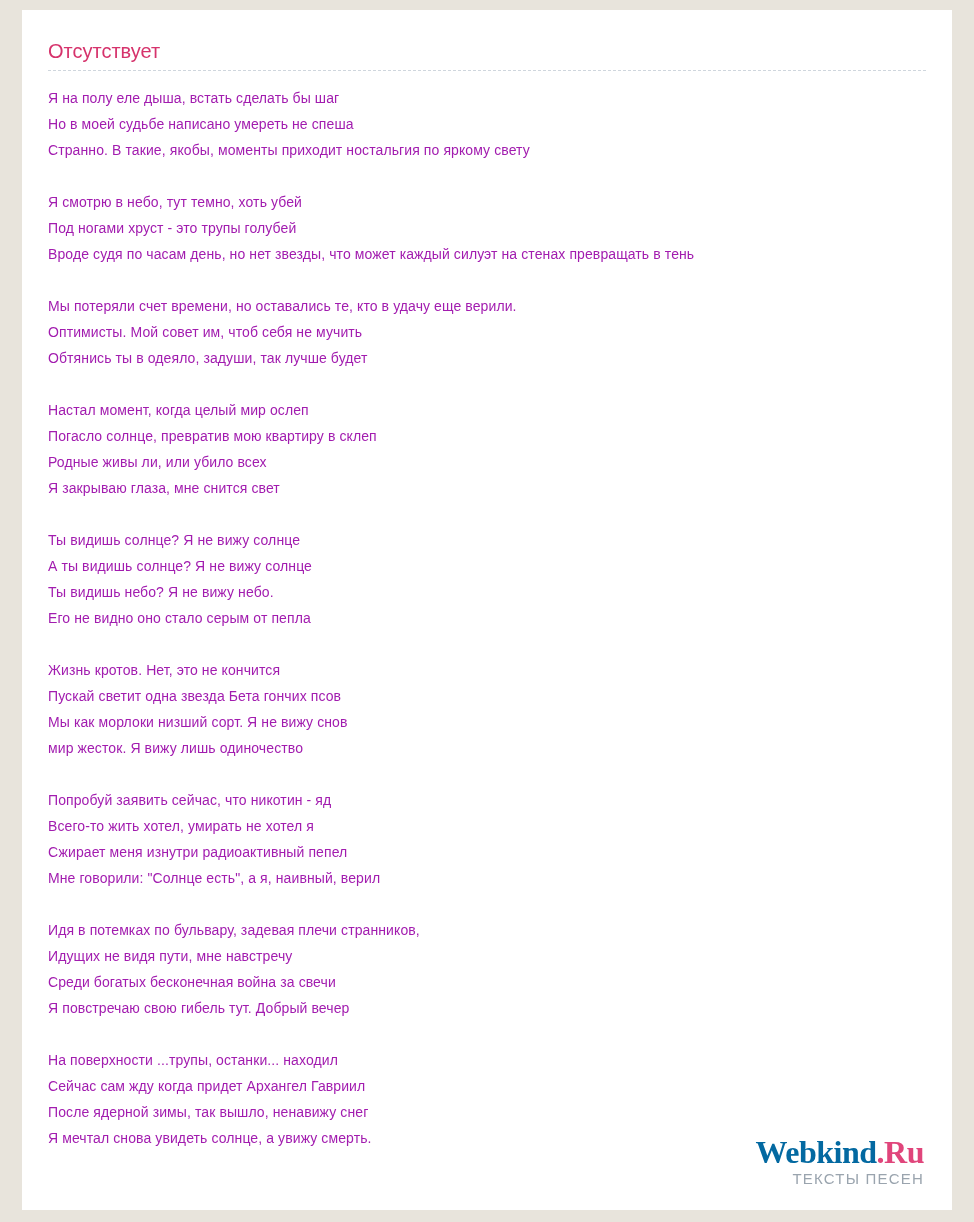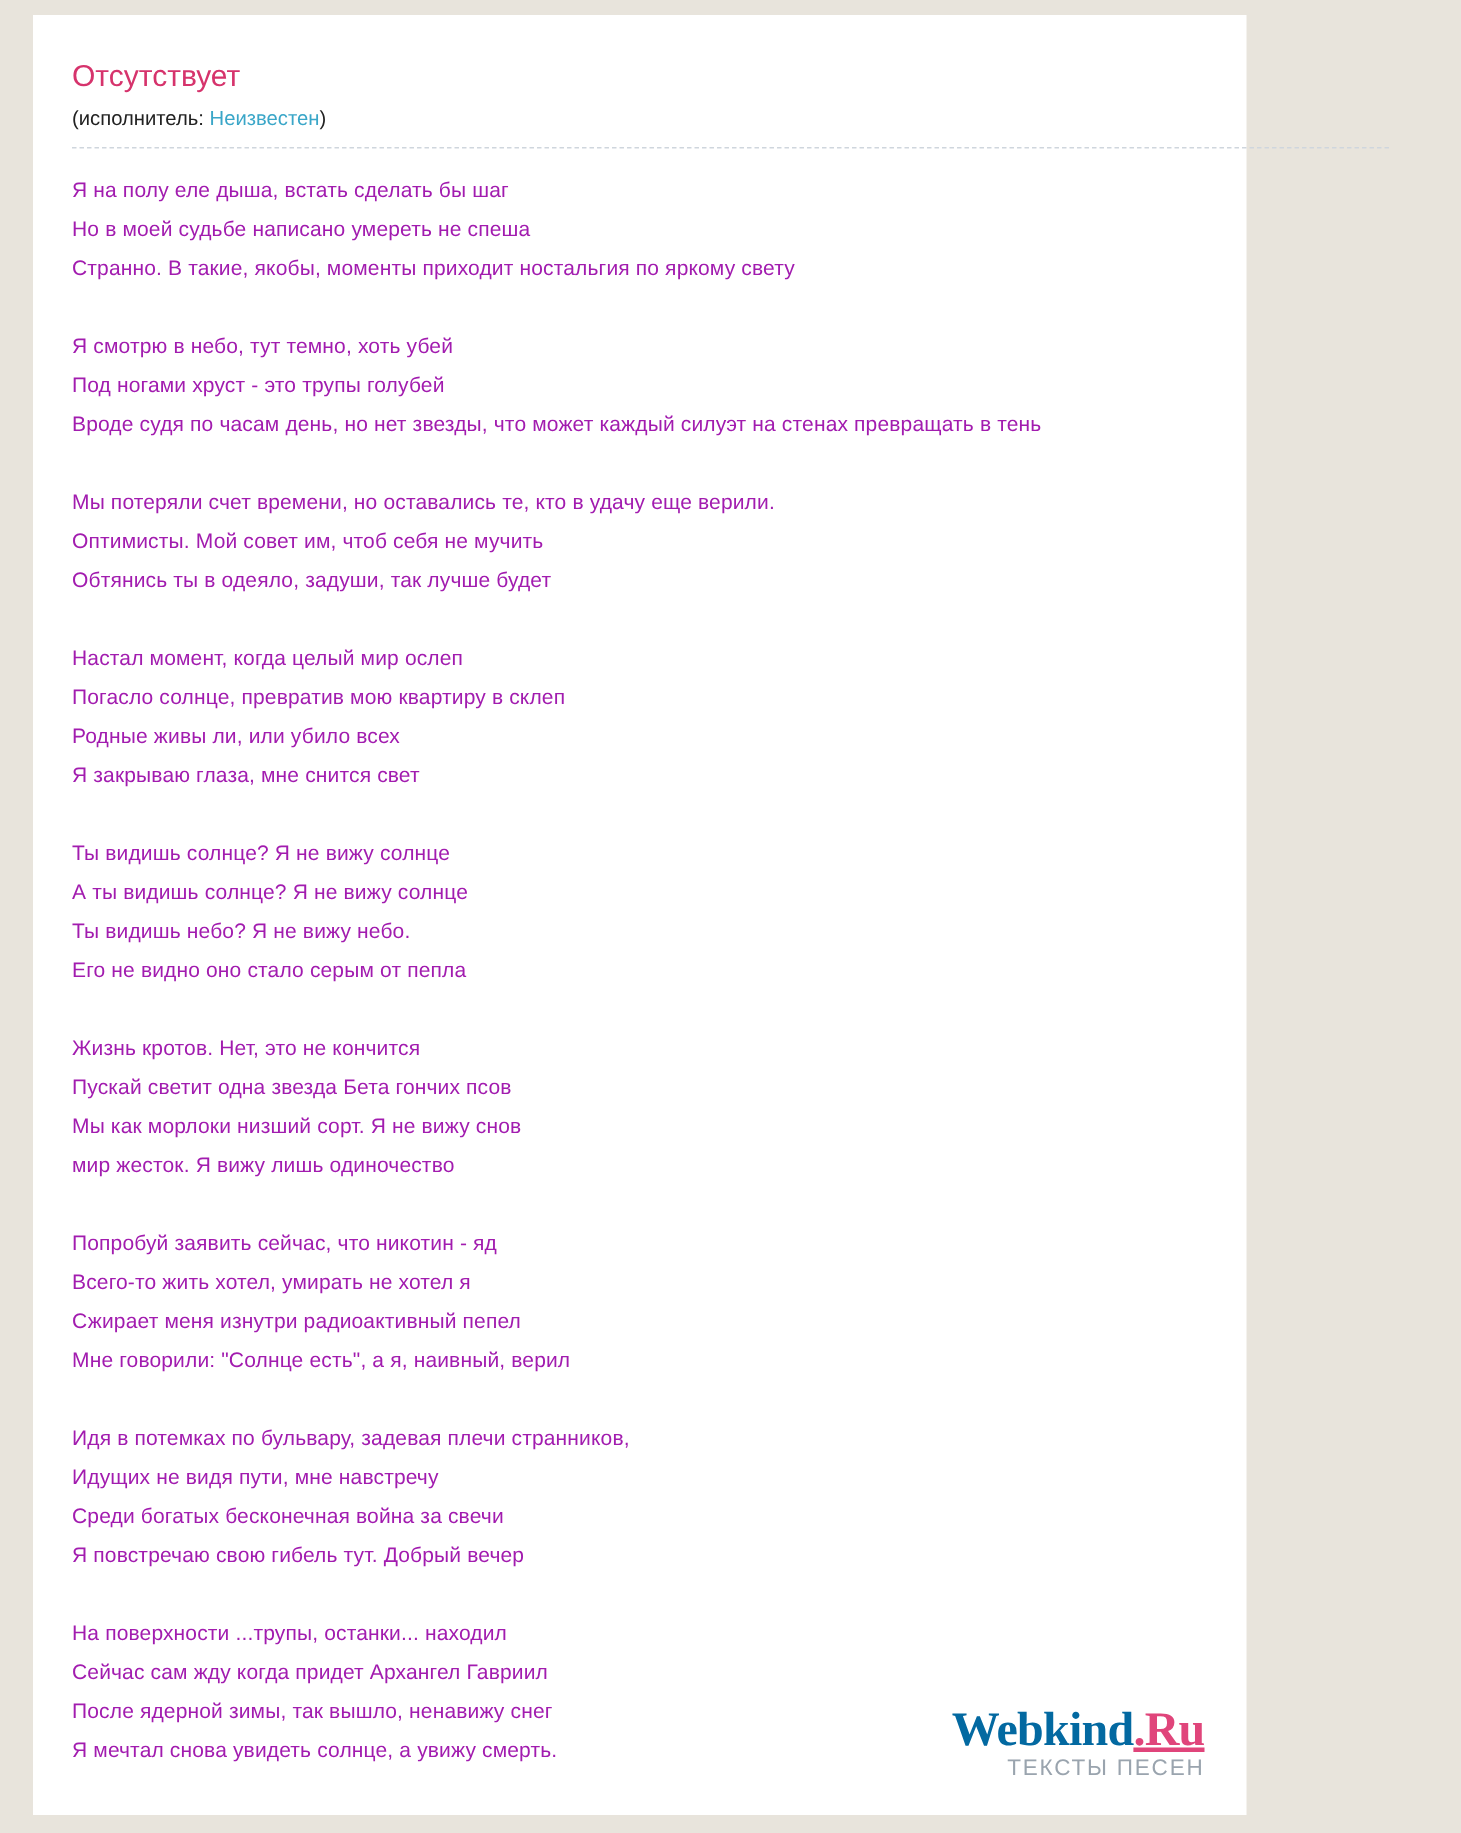--- a/index.html
+++ b/index.html
@@ -10,21 +10,21 @@
   body {
     width: 974px;
     height: 1222px;
     font-family: "Liberation Sans", sans-serif;
     overflow: hidden;
   }
   .page {
     position: absolute;
     left: 22px;
     top: 10px;
-    width: 809px;
+    width: 930px;
     height: 1200px;
     background: #ffffff;
     box-sizing: border-box;
     padding: 28px 0 0 26px;
   }
   .song-title {
     font-size: 20px;
     color: #d6336c;
     font-weight: normal;
     margin: 0 0 6px 0;
@@ -63,39 +63,35 @@
     line-height: 1;
     user-select: none;
   }
   .logo-main {
     font-size: 32px;
     font-weight: bold;
     font-family: "Liberation Serif", serif;
     letter-spacing: -0.5px;
   }
   .logo-web { color: #0369a1; }
-  .logo-ru { color: #e0457b; text-decoration: underline; }
+  .logo-ru { color: #e0457b; }
   .logo-sub {
     margin-top: 3px;
     font-size: 15px;
     color: #9aa4ae;
     letter-spacing: 1.2px;
   }
 </style>
 </head>
 <body>
 
 <div class="page">
 
   <h1 class="song-title">Отсутствует</h1>
 
-  <div class="artist-line">
-    <span>(исполнитель:</span>
-    <a class="artist-link" href="#">Неизвестен</a><span>)</span>
-  </div>
 
   <div class="divider"></div>
 
   <pre class="lyrics">Я на полу еле дыша, встать сделать бы шаг
 Но в моей судьбе написано умереть не спеша
 Странно. В такие, якобы, моменты приходит ностальгия по яркому свету
 
 Я смотрю в небо, тут темно, хоть убей
 Под ногами хруст - это трупы голубей
 Вроде судя по часам день, но нет звезды, что может каждый силуэт на стенах превращать в тень

